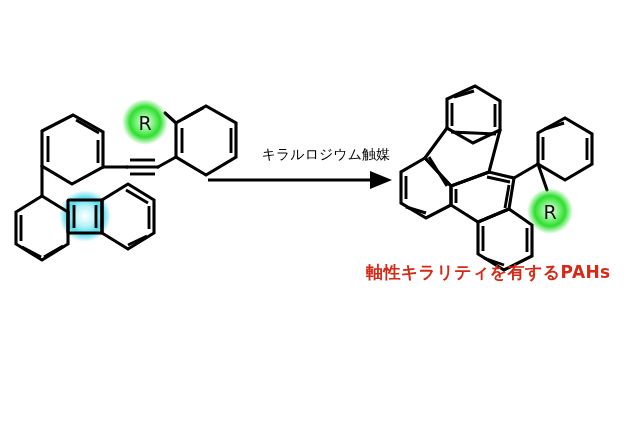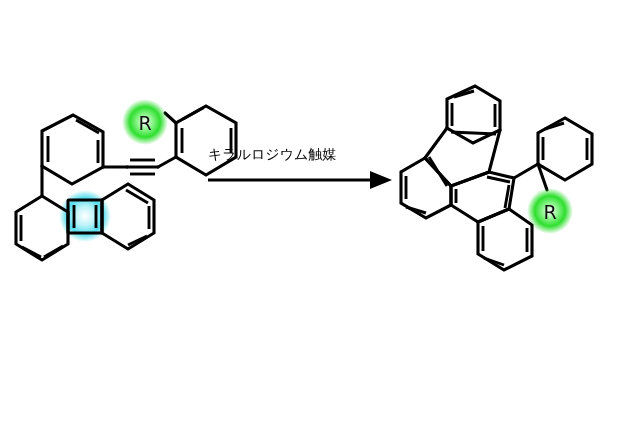--- a/index.html
+++ b/index.html
@@ -70,21 +70,21 @@
     left: 366px;
     top: 261px;
     font-size: 17px;
     color: #d42a17;
   }
   #arrow-label {
     position: absolute;
     left: 208px;
     top: 146px;
     width: 182px;
-    text-align: left;
+    text-align: right;
     font-family: "DejaVu Sans", "Liberation Sans", sans-serif;
     font-size: 14px;
     color: #000000;
     white-space: nowrap;
   }
 </style>
 </head>
 <body>
 
 <div id="scheme-canvas">
@@ -213,14 +213,15 @@
       <path class="bond" d="M538,164 L547,190"></path>
 
       <circle cx="550" cy="211" r="23" fill="url(#glowGreen)"></circle>
       <text class="rlabel-text" x="550" y="212">R</text>
     </g>
   </svg>
 
   <div id="arrow-label">キラルロジウム触媒</div>
 
 
+  <div class="caption" id="caption-product">軸性キラリティを有するPAHs</div>
 
 </div>
 
 </body></html>

